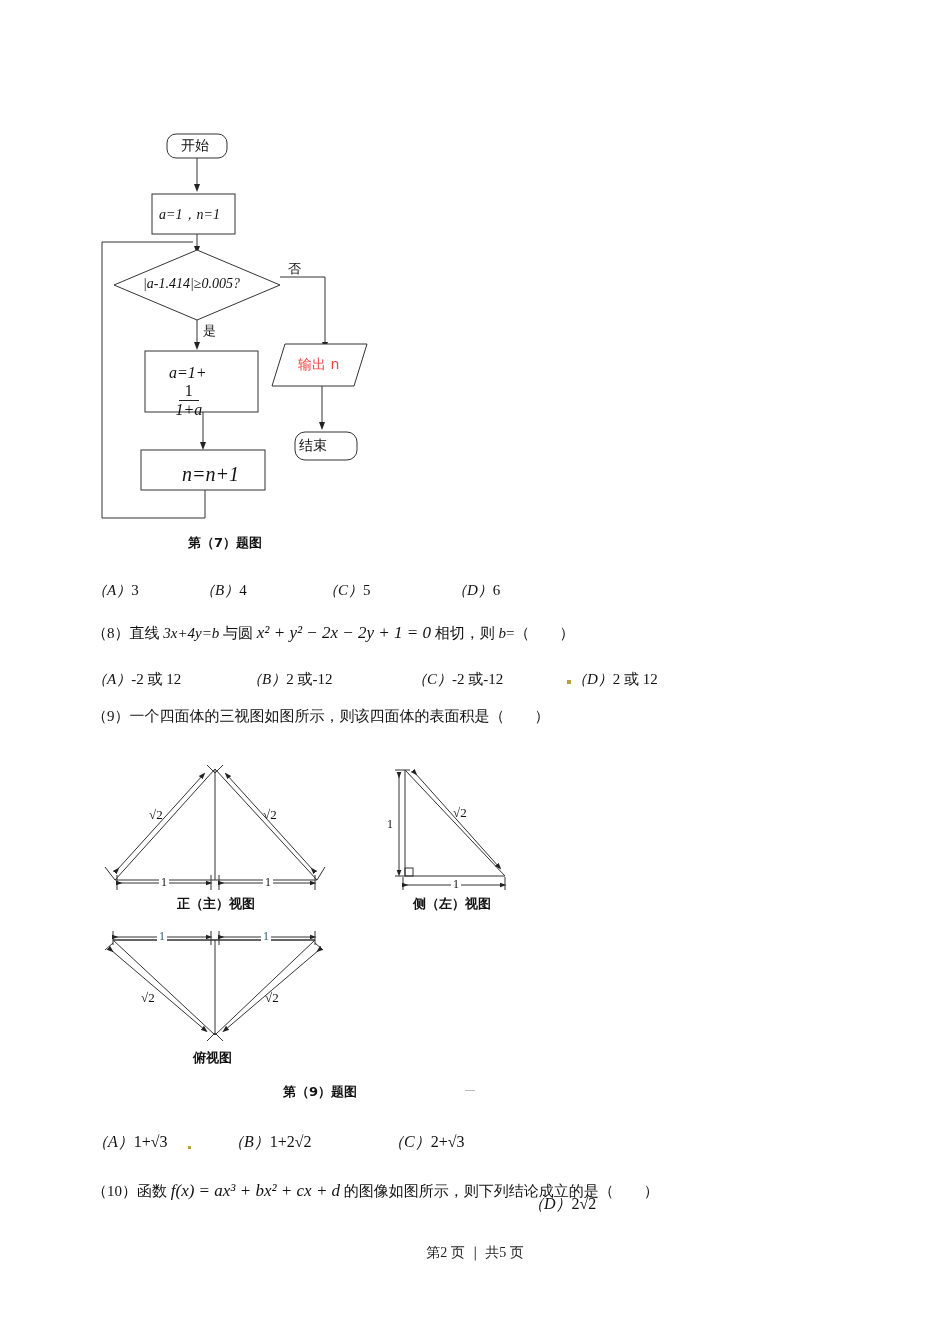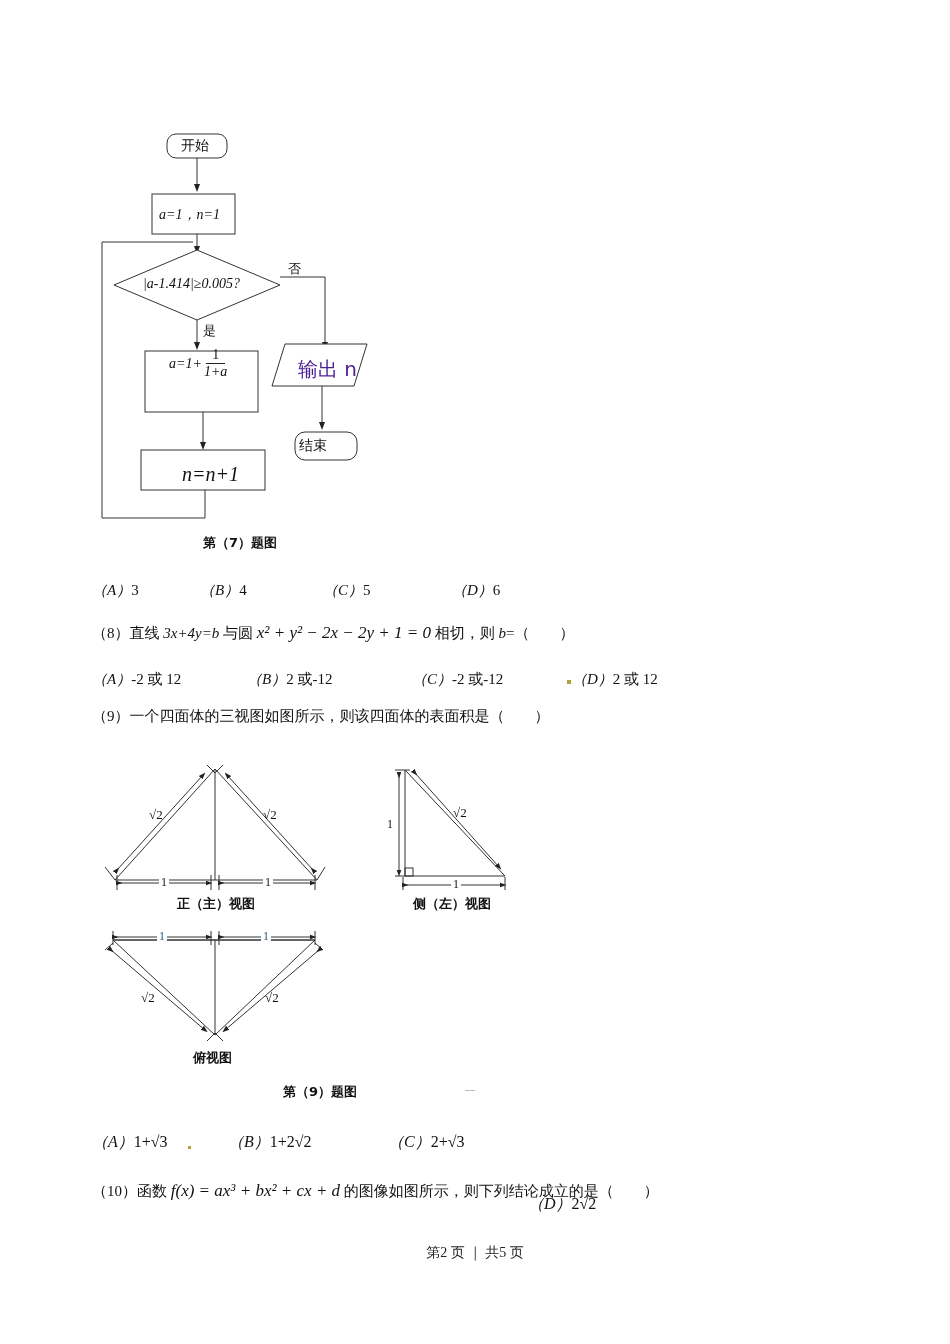--- a/index.html
+++ b/index.html
@@ -48,31 +48,31 @@
     <line x1="237" y1="266" x2="237" y2="306" stroke="#333" marker-end="url(#arr)"></line>
 
     <rect x="210" y="312" width="62" height="28" rx="10" ry="10" fill="#fff" stroke="#333"></rect>
   </svg>
   
   <span class="abs" style="left:96px;top:17px;font-size:14px;font-family:'DejaVu Sans',sans-serif;">开始</span>
   <span class="abs it" style="left:74px;top:86px;font-size:14px;">a=1，n=1</span>
   <span class="abs it" style="left:58px;top:156px;font-size:14px;">|a-1.414|≥0.005?</span>
   <span class="abs" style="left:203px;top:140px;font-size:13px;font-family:'DejaVu Sans',sans-serif;">否</span>
   <span class="abs" style="left:118px;top:202px;font-size:13px;font-family:'DejaVu Sans',sans-serif;">是</span>
-  <div class="abs" style="left:84px;top:227px;font-size:14px;display:flex;align-items:center;">
+  <div class="abs" style="left:84px;top:244px;font-size:16px;display:flex;align-items:center;flex-direction:column;">
     <span class="it">a=1+</span>
     <span style="display:inline-flex;flex-direction:column;align-items:center;margin-left:2px;">
       <span style="border-bottom:1px solid #222;padding:0 6px;">1</span>
       <span class="it">1+a</span>
     </span>
   </div>
   <span class="abs it" style="left:97px;top:343px;font-size:20px;">n=n+1</span>
-  <span class="abs" style="left:213px;top:236px;font-size:20px;color:#4c1d95;font-family:'DejaVu Sans',sans-serif;">输出 n</span>
+  <span class="abs" style="left:213px;top:236px;font-size:14px;color:#ef4444;font-family:'DejaVu Sans',sans-serif;">输出 n</span>
   <span class="abs" style="left:214px;top:317px;font-size:14px;font-family:'DejaVu Sans',sans-serif;">结束</span>
-  <span class="caption" style="left:103px;top:414px;margin-left:15px;">第（7）题图</span>
+  <span class="caption" style="left:103px;top:414px;">第（7）题图</span>
 </div>
 
 <div>
   <span class="opt" style="left:92px;top:581px;"><span class="it">（A）</span><span>3</span></span>
   <span class="opt" style="left:200px;top:581px;"><span class="it">（B）</span><span>4</span></span>
   <span class="opt" style="left:323px;top:581px;"><span class="it">（C）</span><span>5</span></span>
   <span class="opt" style="left:452px;top:581px;"><span class="it">（D）</span><span>6</span></span>
 </div>
 
 <div class="line" style="top:623px;">

